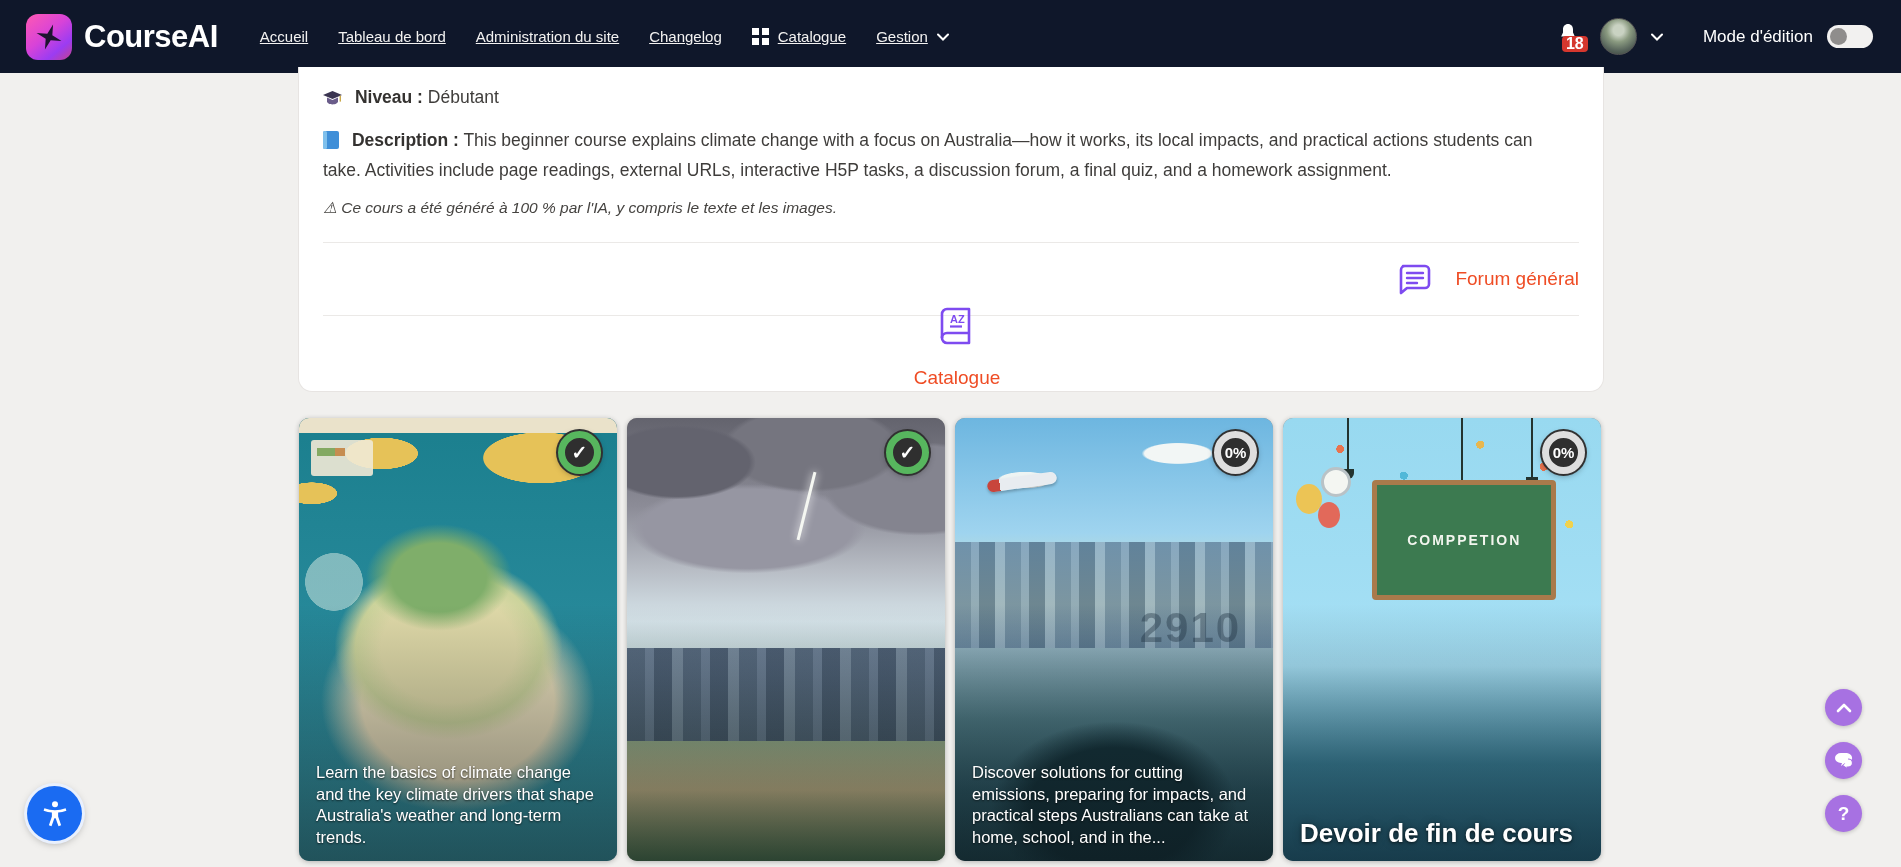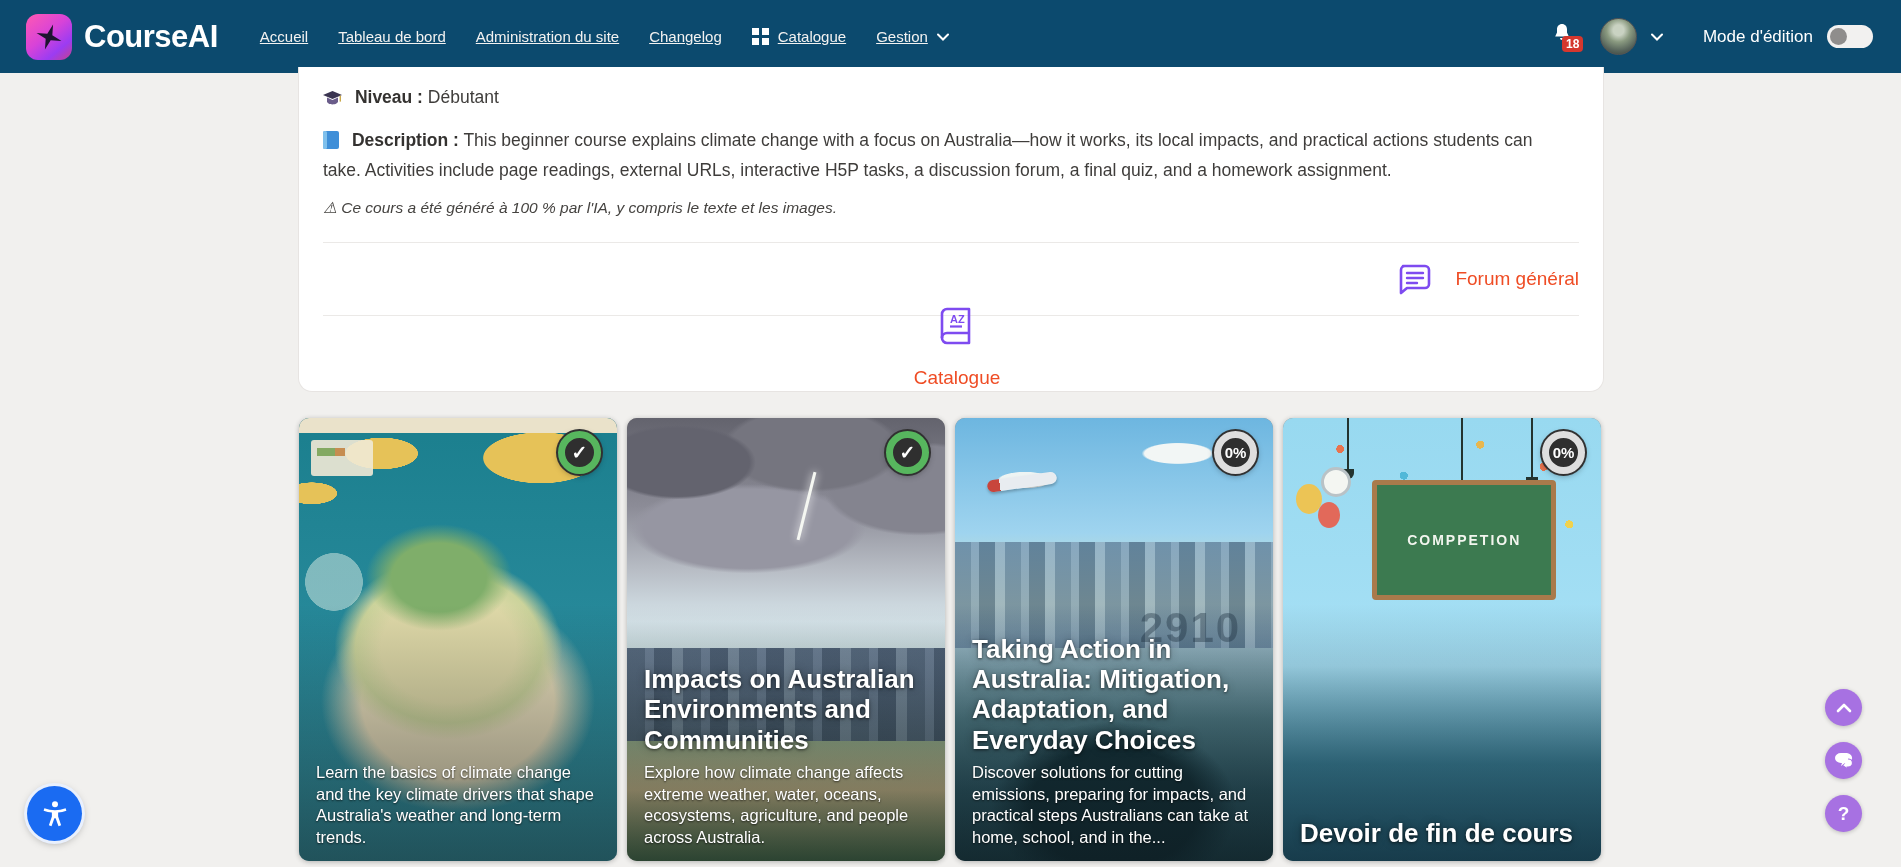--- a/index.html
+++ b/index.html
@@ -1,36 +1,36 @@
 <!DOCTYPE html>
 <html><head>
 <meta charset="utf-8">
 <style>
   * { margin:0; padding:0; box-sizing:border-box; }
   html,body { background:#e9e7e5; }
   body { font-family:"Liberation Sans", sans-serif; }
   .page { position:relative; width:1901px; height:867px; background:#f1f0ee; overflow:hidden; }
 
   
-  .navbar { position:absolute; left:0; top:0; width:1901px; height:73px; background:#0c4a6e;
-            display:flex; align-items:center; padding:0 28px 0 26px; }
+  .navbar { position:absolute; left:0; top:0; width:1901px; height:73px; background:#0f172a;
+            display:flex; align-items:center; padding:0 28px 0 26px;text-align:right; }
   .brand { display:flex; align-items:center; gap:12px; cursor:pointer; }
   .brand-logo { width:46px; height:46px; border-radius:12px;
                 background:linear-gradient(140deg,#ff59b2 0%,#d843d8 45%,#9b3cf2 75%,#e8443a 120%);
                 display:flex; align-items:center; justify-content:center; }
   .brand-logo svg { width:30px; height:30px; }
   .brand-name { color:#ffffff; font-size:31px; font-weight:bold; letter-spacing:-0.5px; }
   .nav-links { display:flex; align-items:center; gap:30px; margin-left:42px; }
   .nav-link { color:#f3f2f1; font-size:15px; cursor:pointer; display:flex; align-items:center; gap:9px; white-space:nowrap;text-decoration:underline; }
   .nav-link svg { display:block; }
   .nav-right { margin-left:auto; display:flex; align-items:center; gap:14px; }
   .bell-wrap { position:relative; width:30px; height:30px; cursor:pointer; margin-right:6px; }
   .bell-wrap svg { width:24px; height:24px; }
   .notif-badge { position:absolute; left:12px; top:14px; background:#d5372e; color:#fff;
-                 font-size:12px; font-weight:bold; padding:1px 4px; border-radius:4px; line-height:14px; }
+                 font-size:16px; font-weight:bold; padding:1px 4px; border-radius:4px; line-height:14px; }
   .avatar { width:37px; height:37px; border-radius:50%;
             background:radial-gradient(circle at 50% 32%, #c9d2c2 0 18%, #8a9a80 40%, #57645b 70%, #343d36 100%);
             border:1px solid #555; cursor:pointer; }
   .caret { cursor:pointer; display:flex; align-items:center; }
   .edit-label { color:#ffffff; font-size:17px; margin-left:26px; white-space:nowrap; }
   .toggle { width:46px; height:23px; border-radius:12px; background:#f2f1f0; position:relative; cursor:pointer; }
   .toggle .knob { position:absolute; left:3px; top:3px; width:17px; height:17px; border-radius:50%; background:#8f8d8c; }
 
   
   .panel { position:absolute; left:298px; top:67px; width:1306px; height:325px;
@@ -261,38 +261,33 @@
 
   <article class="card c2">
     <div class="art art2">
       <div class="lightning"></div>
       <div class="skyline sk2"></div>
     </div>
     <div class="shade"></div>
     <div class="badge done">
         <span>✓</span>
       </div>
-    <div class="card-text">
-      <h3 class="card-title">Impacts on Australian Environments and Communities</h3>
-      <p class="card-desc">Explore how climate change affects extreme weather, water, oceans, ecosystems, agriculture, and people across Australia.</p>
-    </div>
   </article>
 
   <article class="card c3">
     <div class="art art3">
       <div class="jet"></div>
       <div class="skyline sk3"></div>
       <div class="year-text">2910</div>
     </div>
     <div class="shade"></div>
     <div class="badge zero">
         <span>0%</span>
       </div>
     <div class="card-text">
-      <h3 class="card-title">Taking Action in Australia: Mitigation, Adaptation, and Everyday Choices</h3>
       <p class="card-desc">Discover solutions for cutting emissions, preparing for impacts, and practical steps Australians can take at home, school, and in the...</p>
     </div>
   </article>
 
   <article class="card c4">
     <div class="art art4">
       <div class="lamp lp1"></div>
       <div class="lamp lp2"></div>
       <div class="lamp lp3"></div>
       <div class="clock"></div>

